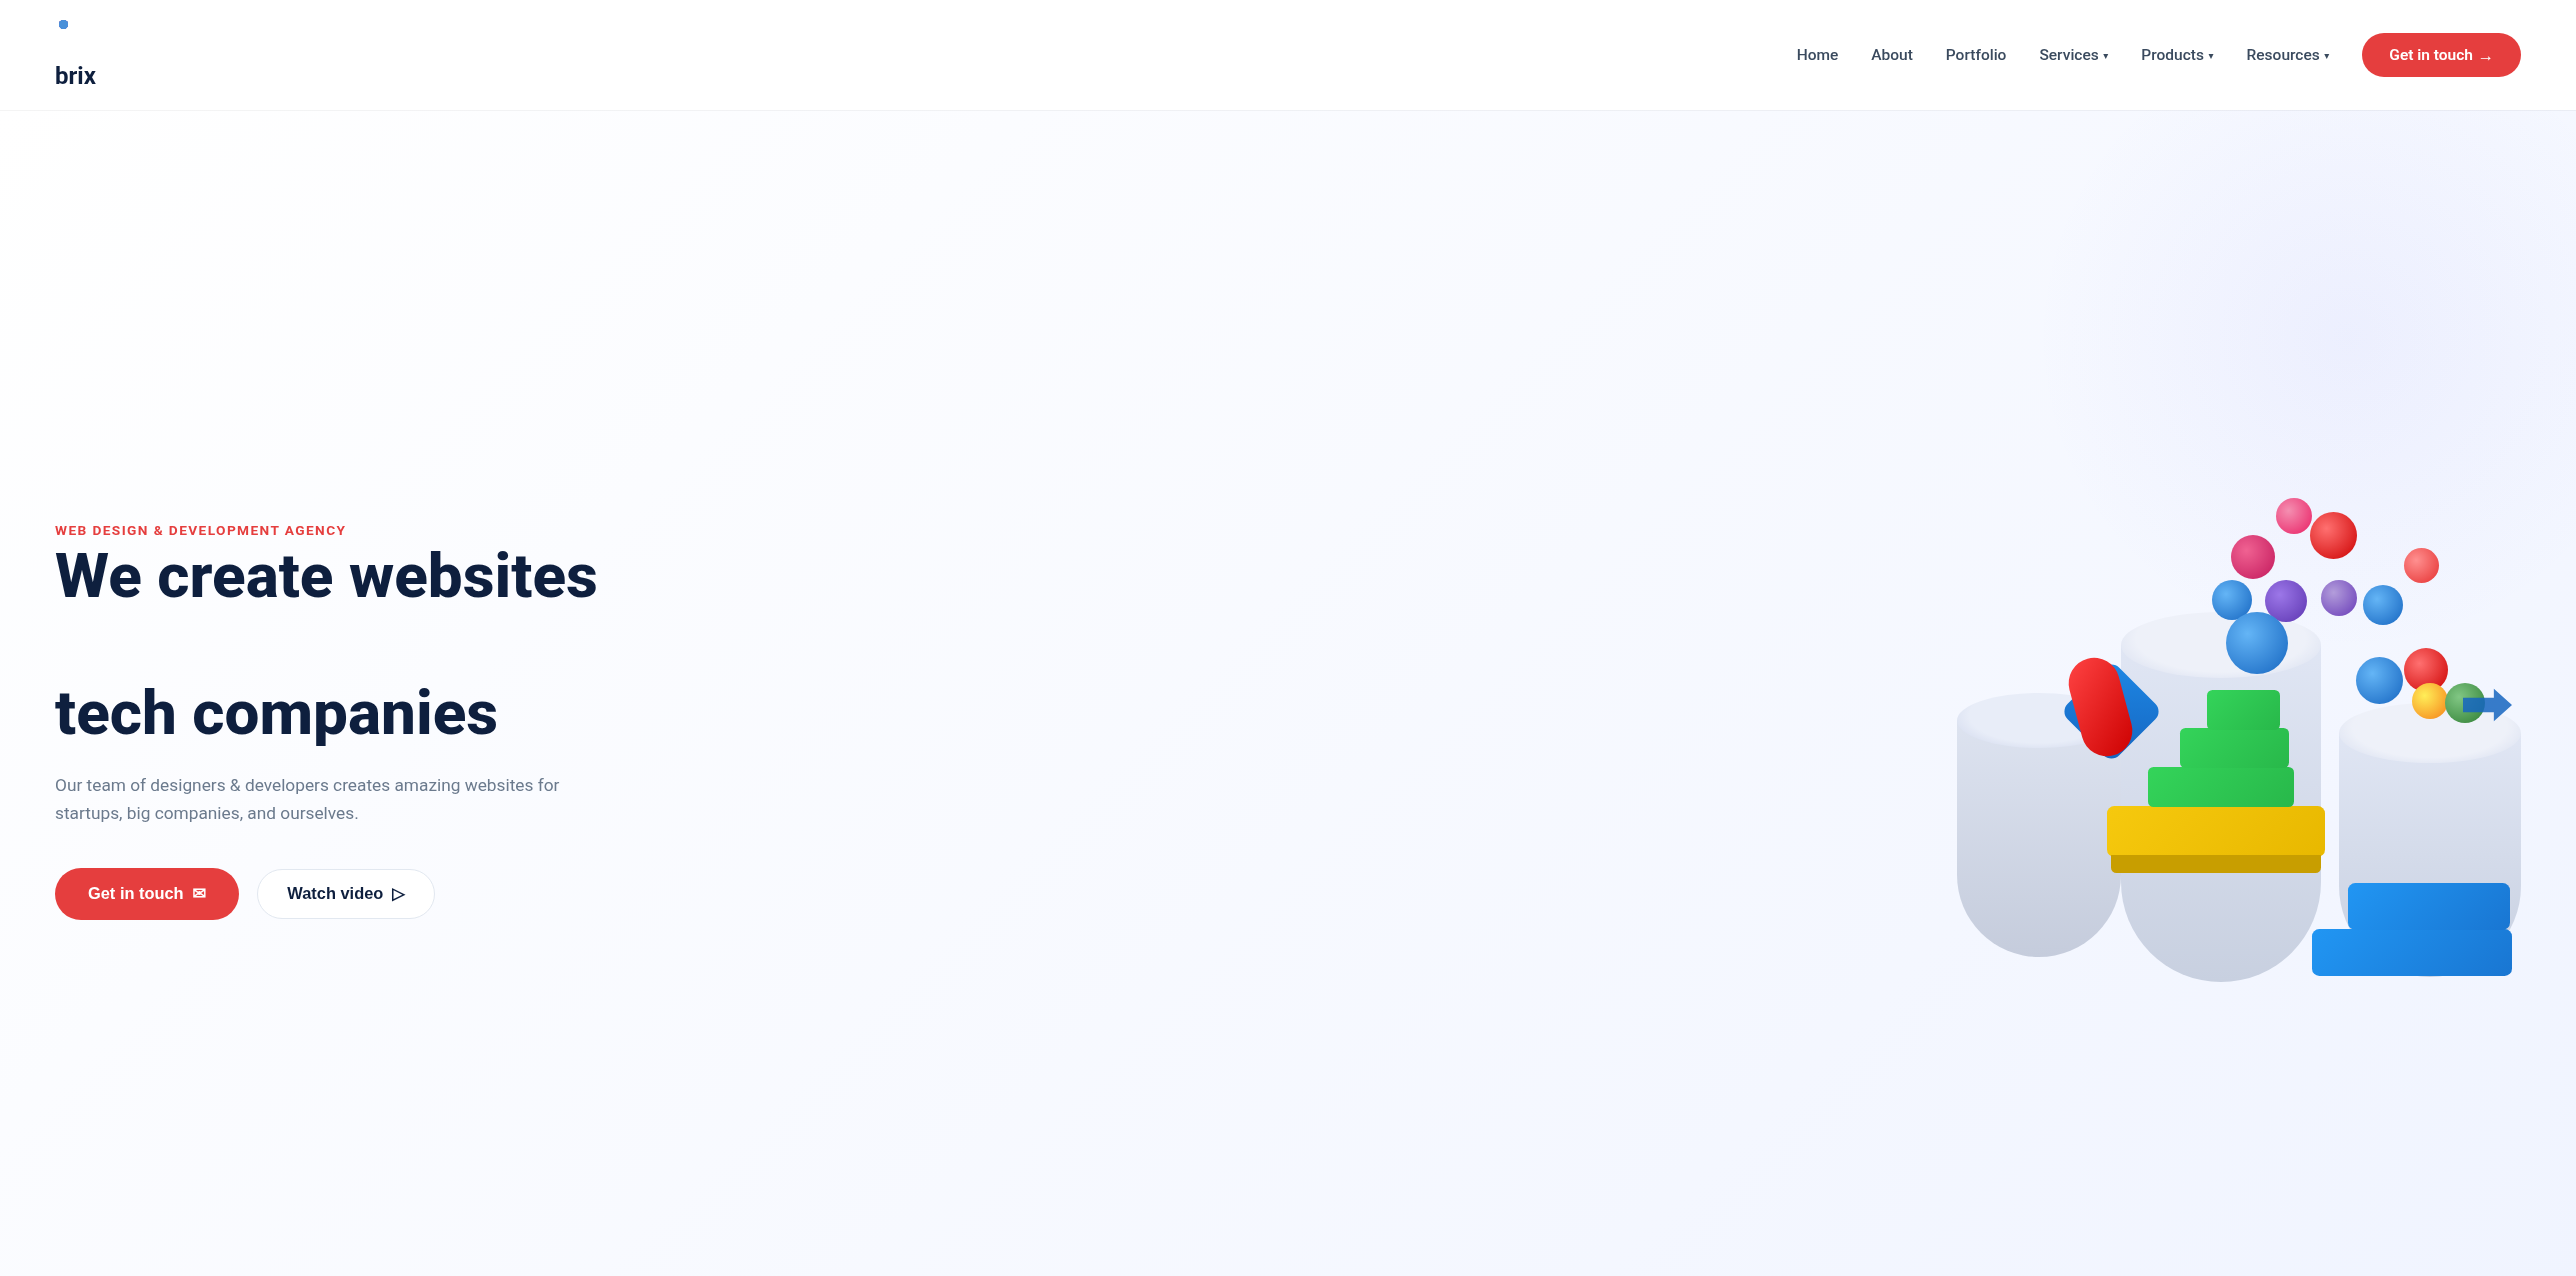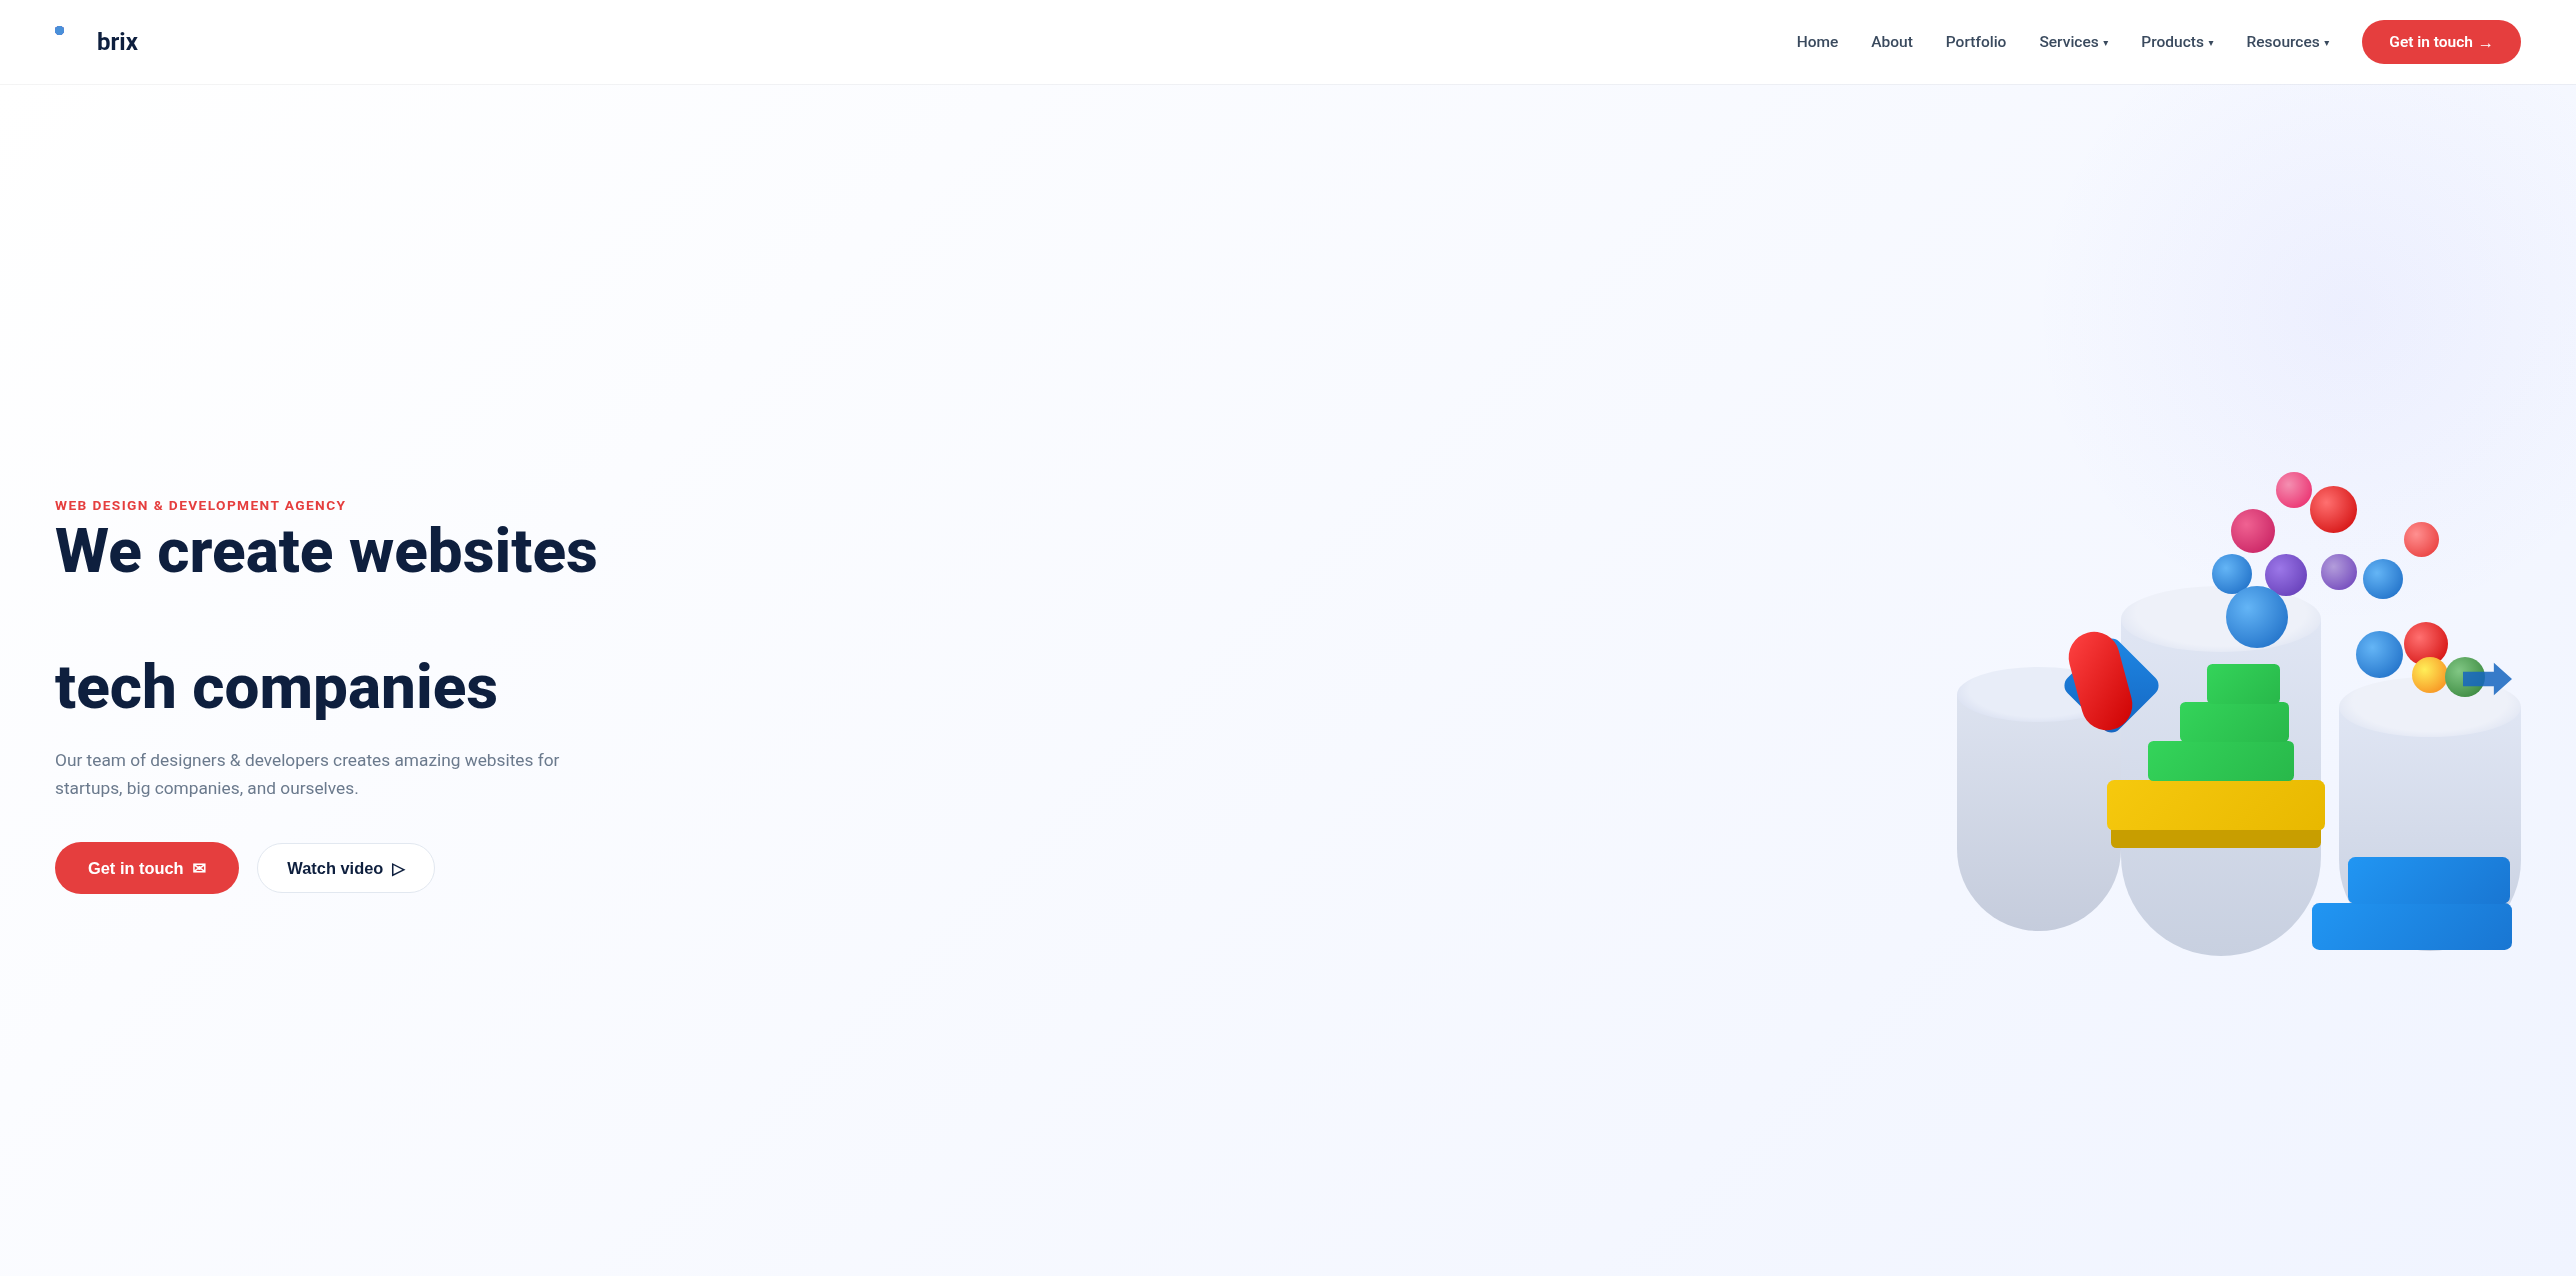--- a/index.html
+++ b/index.html
@@ -23,20 +23,21 @@
       box-shadow: 0 0.9px 0 rgba(0,0,0,0.05);
     }
     .logo {
       display: flex;
       align-items: center;
       gap: 9px;
       font-size: 24px;
       font-weight: 700;
       color: #0e1f3e;
       text-decoration: none;
+      flex-direction: column;
     }
     .logo-dots {
       display: grid;
       grid-template-columns: 1fr 1fr 1fr;
       gap: 3.6px;
       width: 33px;
       height: 33px;
     }
     .logo-dots span {
       border-radius: 50%;

